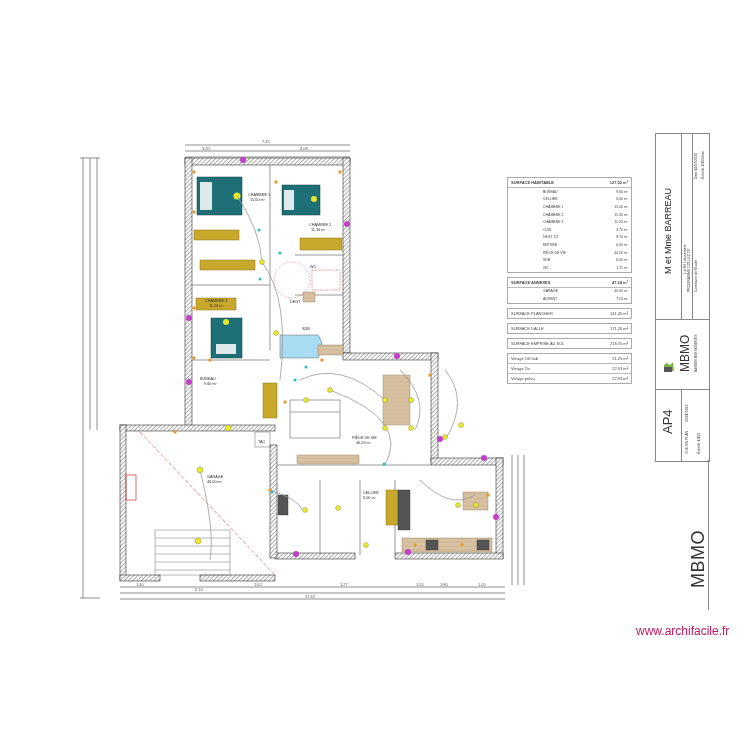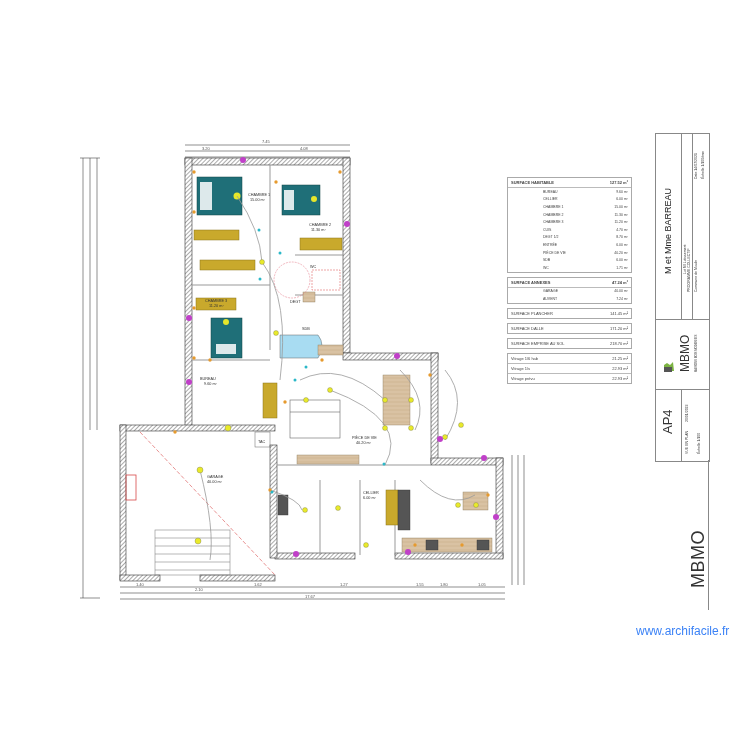--- a/index.html
+++ b/index.html
@@ -8,21 +8,21 @@
   .plan{position:absolute;left:0;top:0;width:750px;height:750px;}
   .table-box{position:absolute;left:507px;top:177px;width:125px;font-size:4px;color:#444;}
   .tb-block{border:1px solid #aaa;margin-bottom:4px;background:#fff;}
   .tb-row{display:flex;justify-content:space-between;padding:1px 3px;height:7px;align-items:center;}
   .tb-row.head{border-bottom:1px solid #bbb;font-weight:bold;}
   .tb-row.sub{padding-left:35px;height:5.6px;font-size:3.5px;}
   .tb-row.line{border-top:1px solid #bbb;}
   .cartouche{position:absolute;left:655px;top:133px;width:53px;height:327px;border:1px solid #888;background:#fff;}
   .cart-col{position:absolute;top:0;bottom:0;border-left:1px solid #888;}
   .vtext{position:absolute;transform-origin:left top;transform:rotate(-90deg);white-space:nowrap;}
-  .watermark{position:absolute;left:636px;top:624px;font-size:12px;color:#3b82f6;}
+  .watermark{position:absolute;left:636px;top:624px;font-size:12px;color:#be185d;}
   .mbmo-big{position:absolute;left:688px;top:588px;font-size:18px;color:#333;transform-origin:left top;transform:rotate(-90deg);letter-spacing:0.5px;}
   .dim{font-size:4px;fill:#555;font-family:"Liberation Sans",sans-serif;}
   .lbl{font-size:3.8px;fill:#333;font-family:"Liberation Sans",sans-serif;}
 </style>
 </head>
 <body>
 
 <svg class="plan" viewBox="0 0 750 750">
   <defs>
     <pattern id="hatch" width="3" height="3" patternUnits="userSpaceOnUse" patternTransform="rotate(45)">

